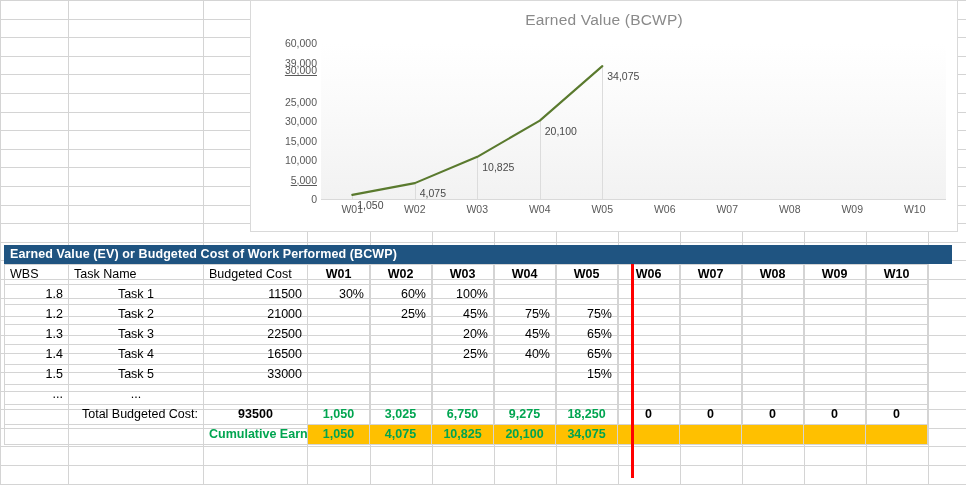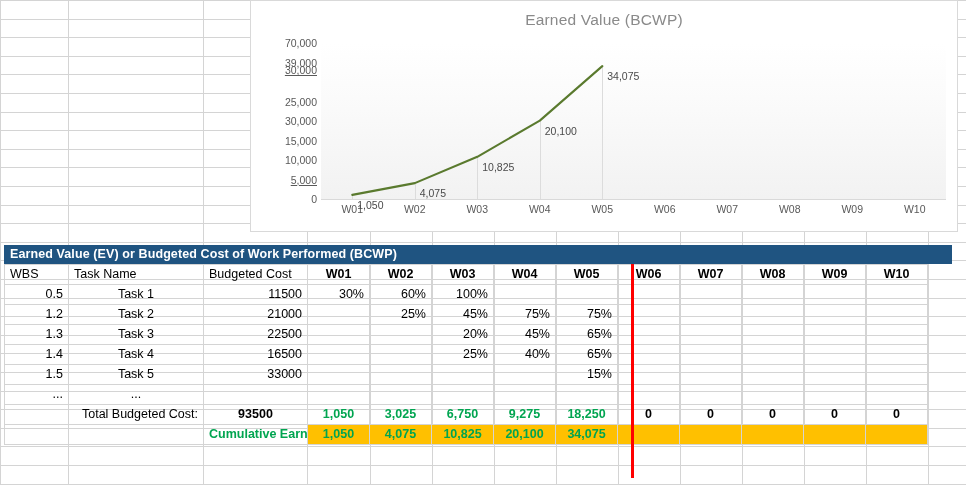--- a/index.html
+++ b/index.html
@@ -151,21 +151,21 @@
       <div class="grid-h" style="top: 484px;"></div>
     </div>
 
   <div class="chart">
     <div class="chart-title">Earned Value (BCWP)</div>
 
     <div class="plot"></div>
     <div class="plot-baseline"></div>
 
     <div class="ytick-wrap" id="yaxis">
-        <div class="ytick" style="top: -5px;">70,000</div>
+        <div class="ytick" style="top: -5px;">60,000</div>
         <div class="ytick" style="top: 14.5px;">39,000</div>
         <div class="ytick" style="top: 22px; text-decoration: underline;">30,000</div>
         <div class="ytick" style="top: 53.5px;">25,000</div>
         <div class="ytick" style="top: 73px;">30,000</div>
         <div class="ytick" style="top: 92.5px;">15,000</div>
         <div class="ytick" style="top: 112px; text-align: right;">10,000</div>
         <div class="ytick" style="top: 131.5px; text-decoration: underline;">5,000</div>
         <div class="ytick" style="top: 151px;">0</div>
       </div>
     <div id="xaxis">
@@ -215,21 +215,21 @@
             <td class="c-wk hdr">W03</td>
             <td class="c-wk hdr">W04</td>
             <td class="c-wk hdr">W05</td>
             <td class="c-wk hdr">W06</td>
             <td class="c-wk hdr">W07</td>
             <td class="c-wk hdr">W08</td>
             <td class="c-wk hdr">W09</td>
             <td class="c-wk hdr">W10</td>
           </tr>
           <tr>
-            <td class="c-wbs num">0.5</td>
+            <td class="c-wbs num">1.8</td>
             <td class="c-task">Task 1</td>
             <td class="c-cost num">11500</td>
             <td class="c-wk pct">30%</td>
             <td class="c-wk pct">60%</td>
             <td class="c-wk pct">100%</td>
             <td class="c-wk pct"></td>
             <td class="c-wk pct"></td>
             <td class="c-wk pct"></td>
             <td class="c-wk pct"></td>
             <td class="c-wk pct"></td>

